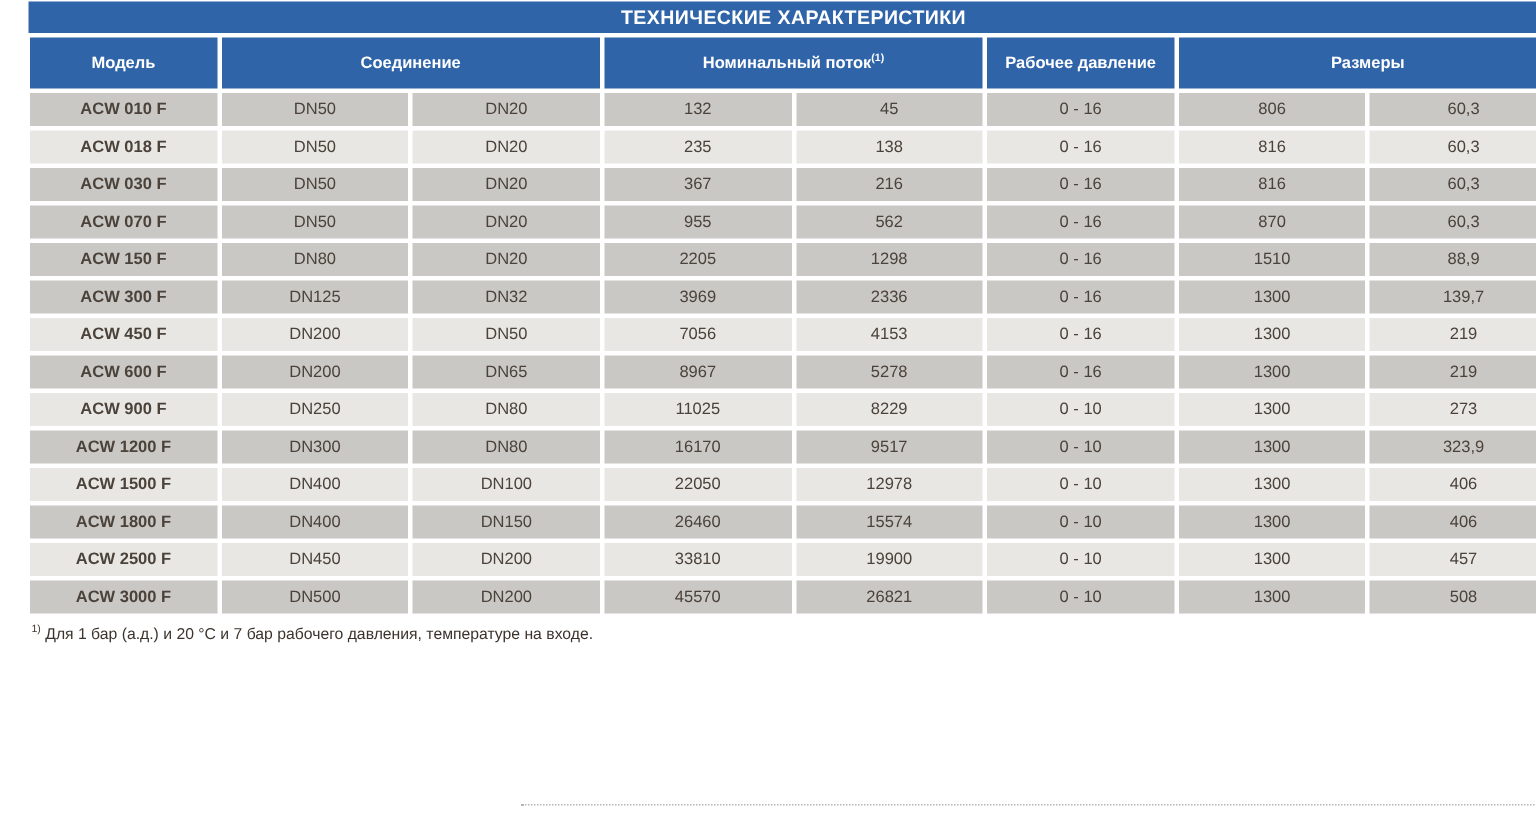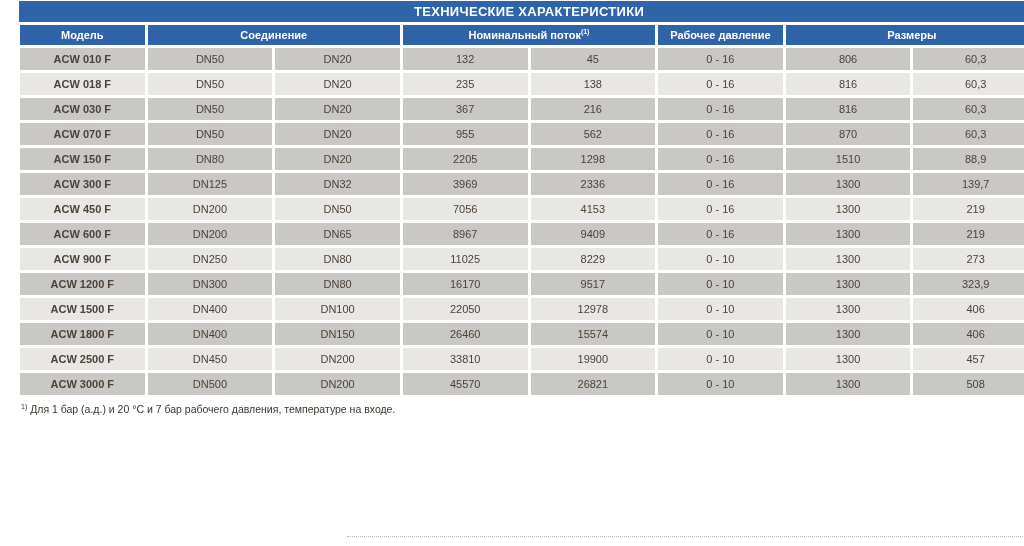--- a/index.html
+++ b/index.html
@@ -35,21 +35,21 @@
   }
   table.spec th {
     background: #3064a8;
     color: #ffffff;
     font-weight: bold;
     font-size: 11px;
     text-align: center;
     padding: 0 2px;
     vertical-align: middle;
   }
-  tr.group-row th { height: 20px; }
+  tr.group-row th { height: 34px; }
   tr.sub-row th { height: 38px; line-height: 13px; }
   table.spec td {
     font-size: 11px;
     color: #4b423a;
     text-align: center;
     height: 22px;
     padding: 0 2px;
     vertical-align: middle;
     line-height: 22px;
   }
@@ -173,21 +173,21 @@
           <td>4153</td>
           <td>0 - 16</td>
           <td>1300</td>
           <td>219</td>
         </tr>
         <tr class="dark">
           <td class="model">ACW 600 F</td>
           <td>DN200</td>
           <td>DN65</td>
           <td>8967</td>
-          <td>9409</td>
+          <td>5278</td>
           <td>0 - 16</td>
           <td>1300</td>
           <td>219</td>
         </tr>
         <tr class="light">
           <td class="model">ACW 900 F</td>
           <td>DN250</td>
           <td>DN80</td>
           <td>11025</td>
           <td>8229</td>

